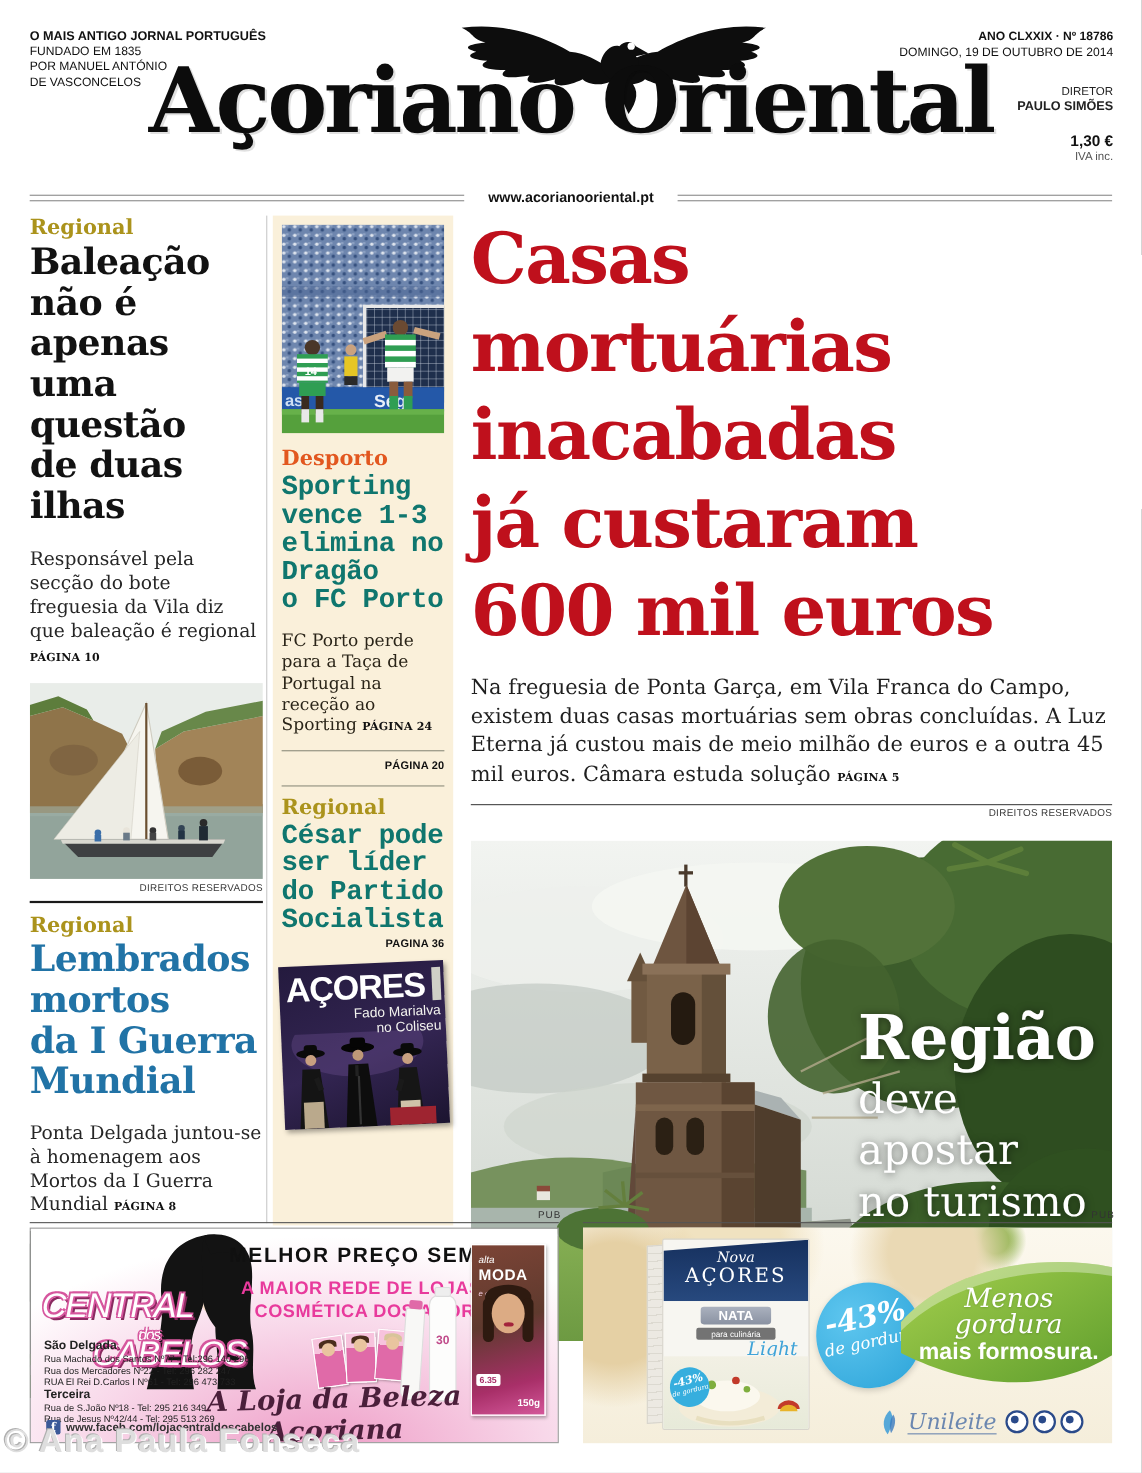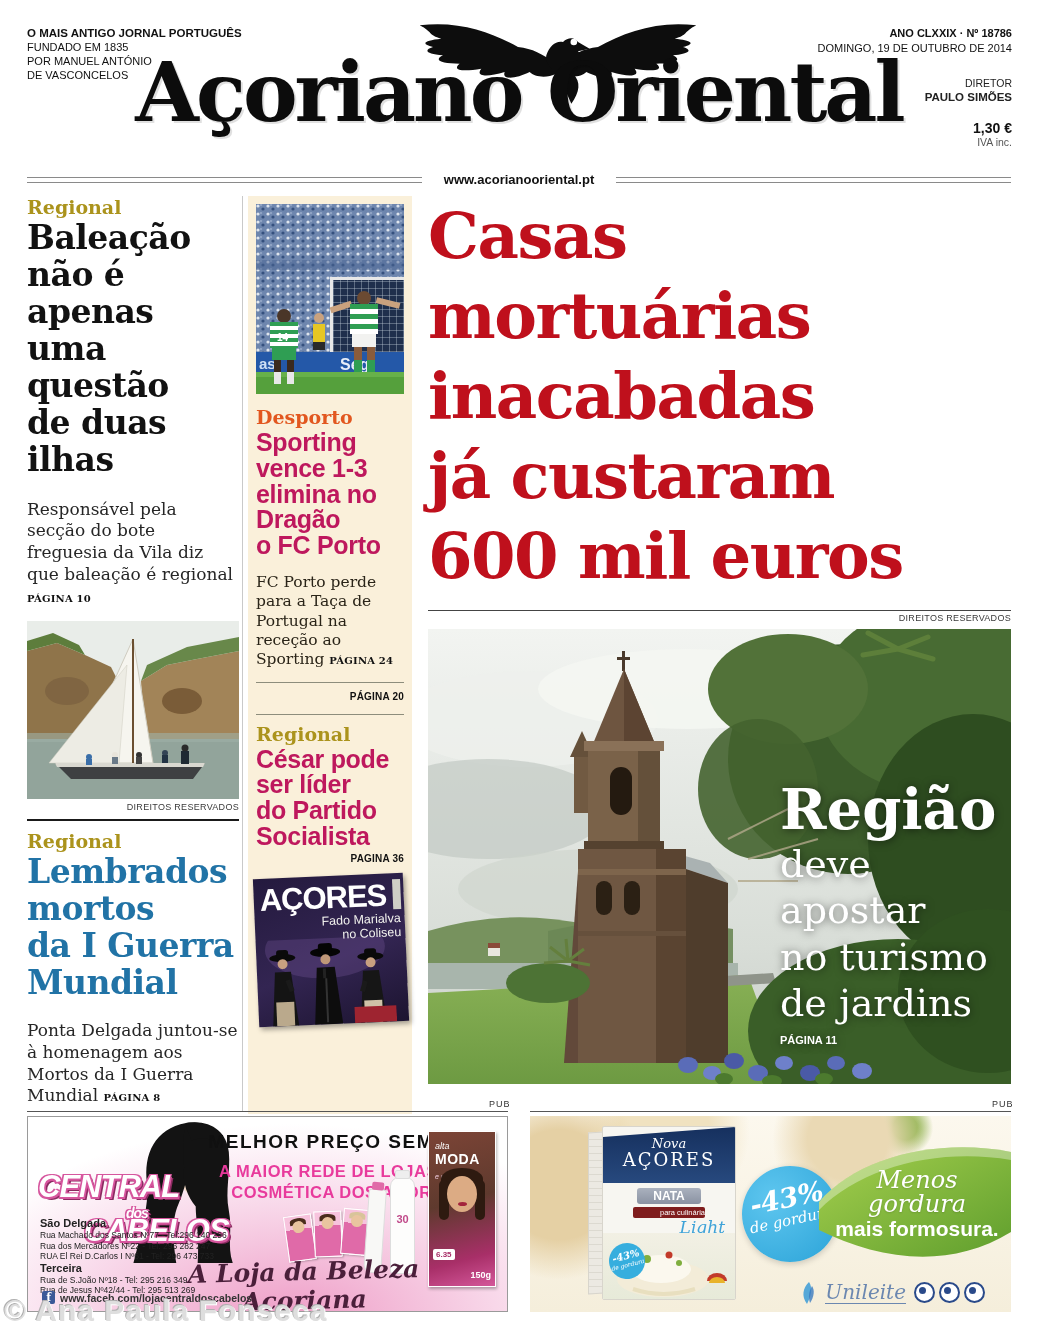--- a/index.html
+++ b/index.html
@@ -36,61 +36,61 @@
 
   .leftcol{position:absolute;left:27px;top:196px;width:212px;}
   .l-head{font-family:"DejaVu Serif",serif;font-weight:bold;font-size:33px;line-height:1.12;
           letter-spacing:-.5px;color:#121212;margin-top:2px;}
   .l-head.blue{color:#2173a6;}
   .l-sum{font-family:"DejaVu Serif",serif;font-size:17px;line-height:1.28;color:#262626;margin-top:20px;}
   .hrleft{border:none;border-top:2px solid #1a1a1a;margin:7px 0 9px 0;}
 
   .midcol{position:absolute;left:248px;top:196px;width:164px;height:918px;background:#faf0da;
           box-sizing:border-box;padding:8px;}
-  .m-head{font-family:Liberation Sans, sans-serif;font-weight:bold;font-size:25px;line-height:1.03;
-          letter-spacing:-.3px;color:#be185d;margin-top:2px;}
+  .m-head{font-family:Liberation Mono, monospace;font-weight:bold;font-size:25px;line-height:1.03;
+          letter-spacing:-.3px;color:#0f766e;margin-top:2px;}
   .m-sum{font-family:"DejaVu Serif",serif;font-size:15.5px;line-height:1.25;color:#2a2418;margin-top:14px;}
   .hrmid{border:none;border-top:1px solid #8d8d7c;margin:12px 0 8px 0;}
   .m-pref{text-align:right;margin-top:3px;}
 
   .mag{position:relative;margin-top:12px;width:150px;height:148px;transform:rotate(-2.5deg);
        background:linear-gradient(160deg,#241a3e 0%,#332552 55%,#1c1430 100%);
        box-shadow:2px 3px 5px rgba(0,0,0,.35);padding:6px 4px 0 6px;box-sizing:border-box;}
   .mag-title{font-weight:900;font-size:31px;letter-spacing:-1px;color:#fff;line-height:1;}
   .mag-spine{position:absolute;right:3px;top:6px;width:8px;height:30px;background:#cfcfc6;}
   .mag-sub{font-size:12.5px;color:#f2f2ee;text-align:right;line-height:1.15;margin-top:1px;position:relative;z-index:2;}
   .mag svg{position:absolute;left:0;bottom:0;}
 
   .maincol{position:absolute;left:428px;top:196px;width:583px;}
   .main-head{font-family:"DejaVu Serif",serif;font-weight:bold;font-size:64px;line-height:1.25;
              letter-spacing:-1.5px;color:#bf101c;}
   .main-sum{font-family:"DejaVu Serif",serif;font-size:19px;line-height:1.38;color:#1f1f1f;margin-top:16px;}
   .hrmain{border:none;border-top:1px solid #444;margin:14px 0 2px 0;}
-  .mainphoto{margin-top:6px;width:583px;height:455px;position:relative;}
+  .mainphoto{margin-top:20px;width:583px;height:455px;position:relative;}
   .overlay{position:absolute;left:352px;top:152px;color:#fff;text-shadow:0 1px 8px rgba(0,0,0,.55);}
   .ov-title{font-family:"DejaVu Serif",serif;font-weight:bold;font-size:56px;line-height:1;}
   .ov-lines{font-family:"DejaVu Serif",serif;font-size:38px;line-height:1.22;margin-top:4px;}
   .ov-pref{color:#fff;font-size:11px;font-weight:bold;margin-top:8px;}
 
   
   .pub{position:absolute;font-size:9px;letter-spacing:1px;color:#333;}
   .adrule{position:absolute;height:1px;background:#555;}
   .ad{position:absolute;top:1116px;width:481px;height:196px;box-sizing:border-box;overflow:hidden;}
   .ad-left{left:27px;border:1px solid #9a9a9a;
     background:radial-gradient(ellipse 95% 130% at 55% 105%, #ee9cc6 0%, #f8d7e9 45%, #ffffff 78%);}
   .ad-right{left:530px;
     background:
       radial-gradient(circle at 6% 35%, #e5d0a4 0 55px, rgba(0,0,0,0) 95px),
       radial-gradient(circle at 28% 8%, #f0e2c0 0 45px, rgba(0,0,0,0) 85px),
       radial-gradient(circle at 66% 12%, #ead9b4 0 40px, rgba(0,0,0,0) 75px),
       radial-gradient(circle at 78% 6%, #9ab85c 0 12px, rgba(0,0,0,0) 28px),
       linear-gradient(#fcf8ee,#f5eedb); padding-left: 44px;}
 
   .hairlogo{position:absolute;left:96px;top:2px;width:124px;height:146px;}
-  .logo-word{position:absolute;font-weight:700;font-style:italic;color:#fff;letter-spacing:-1px;
+  .logo-word{position:absolute;font-weight:400;font-style:italic;color:#fff;letter-spacing:-1px;
      text-shadow:-1.5px -1.5px 0 #d6569e,1.5px -1.5px 0 #d6569e,-1.5px 1.5px 0 #d6569e,1.5px 1.5px 0 #d6569e,3px 3px 0 #8a2a60;}
   .lw1{left:10px;top:52px;font-size:31px;}
   .lw2{left:98px;top:88px;font-size:14px;}
   .lw3{left:56px;top:96px;font-size:31px;}
   .adl-h1{position:absolute;left:180px;top:14px;width:270px;text-align:center;
      font-weight:900;font-size:19px;letter-spacing:1.5px;color:#101010;}
   .adl-h2{position:absolute;left:170px;top:44px;width:290px;text-align:center;
      font-weight:900;font-size:16.5px;line-height:1.25;letter-spacing:.5px;color:#e83a9c;}
   .addr{position:absolute;left:12px;top:100px;color:#222;}
   .addr .rg{font-weight:bold;font-size:11px;line-height:13px;}
@@ -135,22 +135,22 @@
      transform:skewY(-4deg);border:1px solid #d8d5cc;
      background-image:repeating-linear-gradient(#ece9e2 0 6px,#dcd9d0 6px 7px);}
   .carton-front{position:absolute;left:0;top:0;width:132px;height:172px;background:#f7f6f1;
      border:1px solid #d8d5cc;border-radius:2px;overflow:hidden;}
   .carton-top{height:56px;background:linear-gradient(#16305e,#27497e);color:#fff;text-align:center;
      clip-path:polygon(0 18%,100% 0,100% 100%,0 100%);padding-top:10px;box-sizing:border-box;}
   .ct-nova{font-family:"DejaVu Serif",serif;font-style:italic;font-size:13px;line-height:1;}
   .ct-acores{font-family:"DejaVu Serif",serif;font-size:18px;letter-spacing:2px;line-height:1.1;}
   .ct-nata{width:64px;margin:5px auto 0 auto;background:linear-gradient(#aab1be,#8a92a2);color:#fff;
      font-weight:bold;font-size:12px;text-align:center;border-radius:3px;padding:1px 0;}
-  .ct-culin{width:72px;margin:3px auto 0 auto;background:#7f1d1d;color:#fff;
-     font-size:7.5px;text-align:right;border-radius:2px;padding:1px 0;}
+  .ct-culin{width:72px;margin:3px auto 0 auto;background:#737373;color:#fff;
+     font-size:7.5px;text-align:center;border-radius:2px;padding:1px 0;}
   .ct-light{text-align:right;margin:0 10px 0 0;font-family:"DejaVu Serif",serif;font-style:italic;
      font-size:17px;color:#3fa3d8;border-bottom:1px solid #3fa3d8;display:inline-block;float:right;line-height:1.1;}
   .ct-food{position:absolute;left:0;bottom:0;width:100%;height:66px;
      background:linear-gradient(#f2f0e4,#e7ead9);}
   .ct-badge{position:absolute;left:6px;bottom:20px;width:36px;height:36px;border-radius:50%;
      background:#36aede;color:#fff;text-align:center;transform:rotate(-14deg);}
   .ct-badge .b1{font-family:"DejaVu Serif",serif;font-style:italic;font-weight:bold;font-size:10px;margin-top:7px;}
   .ct-badge .b2{font-family:"DejaVu Serif",serif;font-style:italic;font-size:6px;}
   .bluecircle{position:absolute;left:212px;top:50px;width:96px;height:96px;border-radius:50%;
      background:radial-gradient(circle at 35% 30%,#5ec6ef,#2ba3d8);color:#fff;text-align:center;
@@ -427,20 +427,24 @@
         <rect x="96" y="70" width="42" height="16" fill="#9e2430"></rect>
       </svg>
     </div>
   </div>
 
   <div class="maincol">
     <div class="main-head preline">Casas mortuárias
 inacabadas
 já custaram
 600 mil euros</div>
+    <div class="main-sum">
+      <span>Na freguesia de Ponta Garça, em Vila Franca do Campo, existem duas casas mortuárias sem obras concluídas. A Luz Eterna já custou mais de meio milhão de euros e a outra 45 mil euros. Câmara estuda solução</span>
+      <span class="pageref">PÁGINA 5</span>
+    </div>
     <hr class="hrmain">
     <div class="credit">DIREITOS RESERVADOS</div>
 
     <div class="photo mainphoto">
       <svg viewBox="0 0 583 455" width="583" height="455" preserveAspectRatio="none">
         <defs>
           <linearGradient id="skyg" x1="0" y1="0" x2="0" y2="1">
             <stop offset="0" stop-color="#f2f4f1"></stop>
               <stop offset=".7" stop-color="#d8ddd7"></stop>
               <stop offset="1" stop-color="#c8cec8"></stop>

